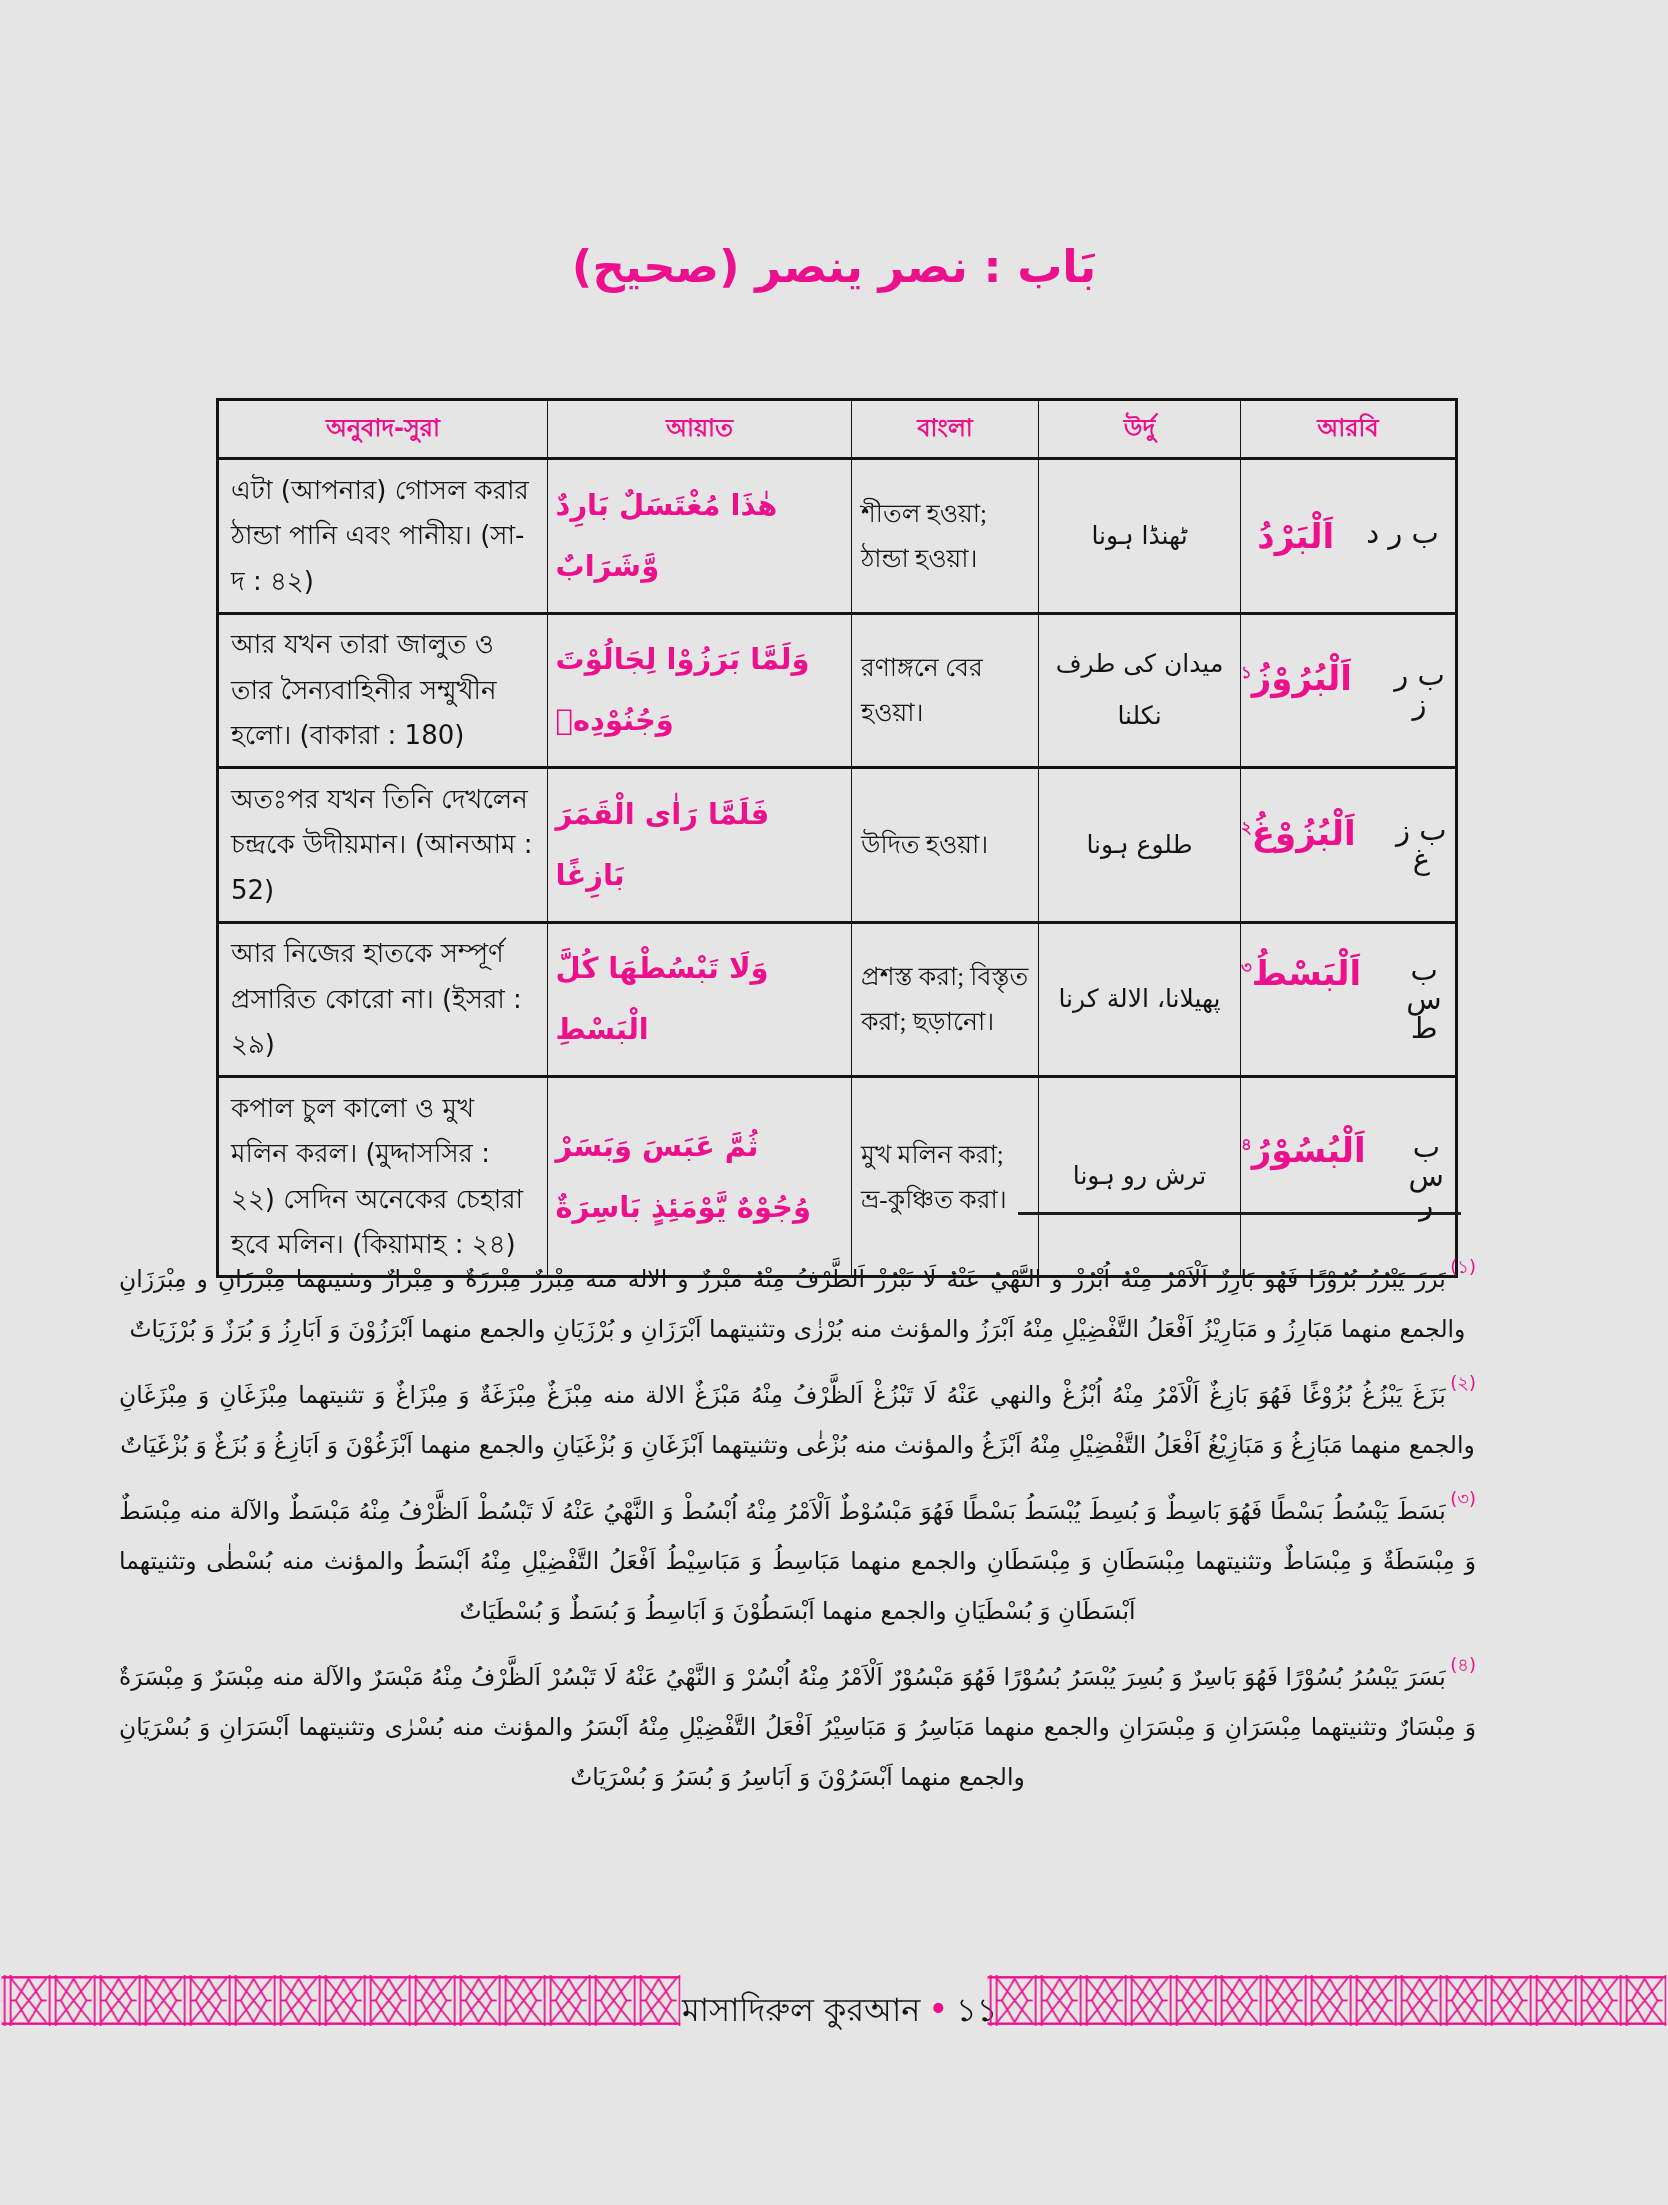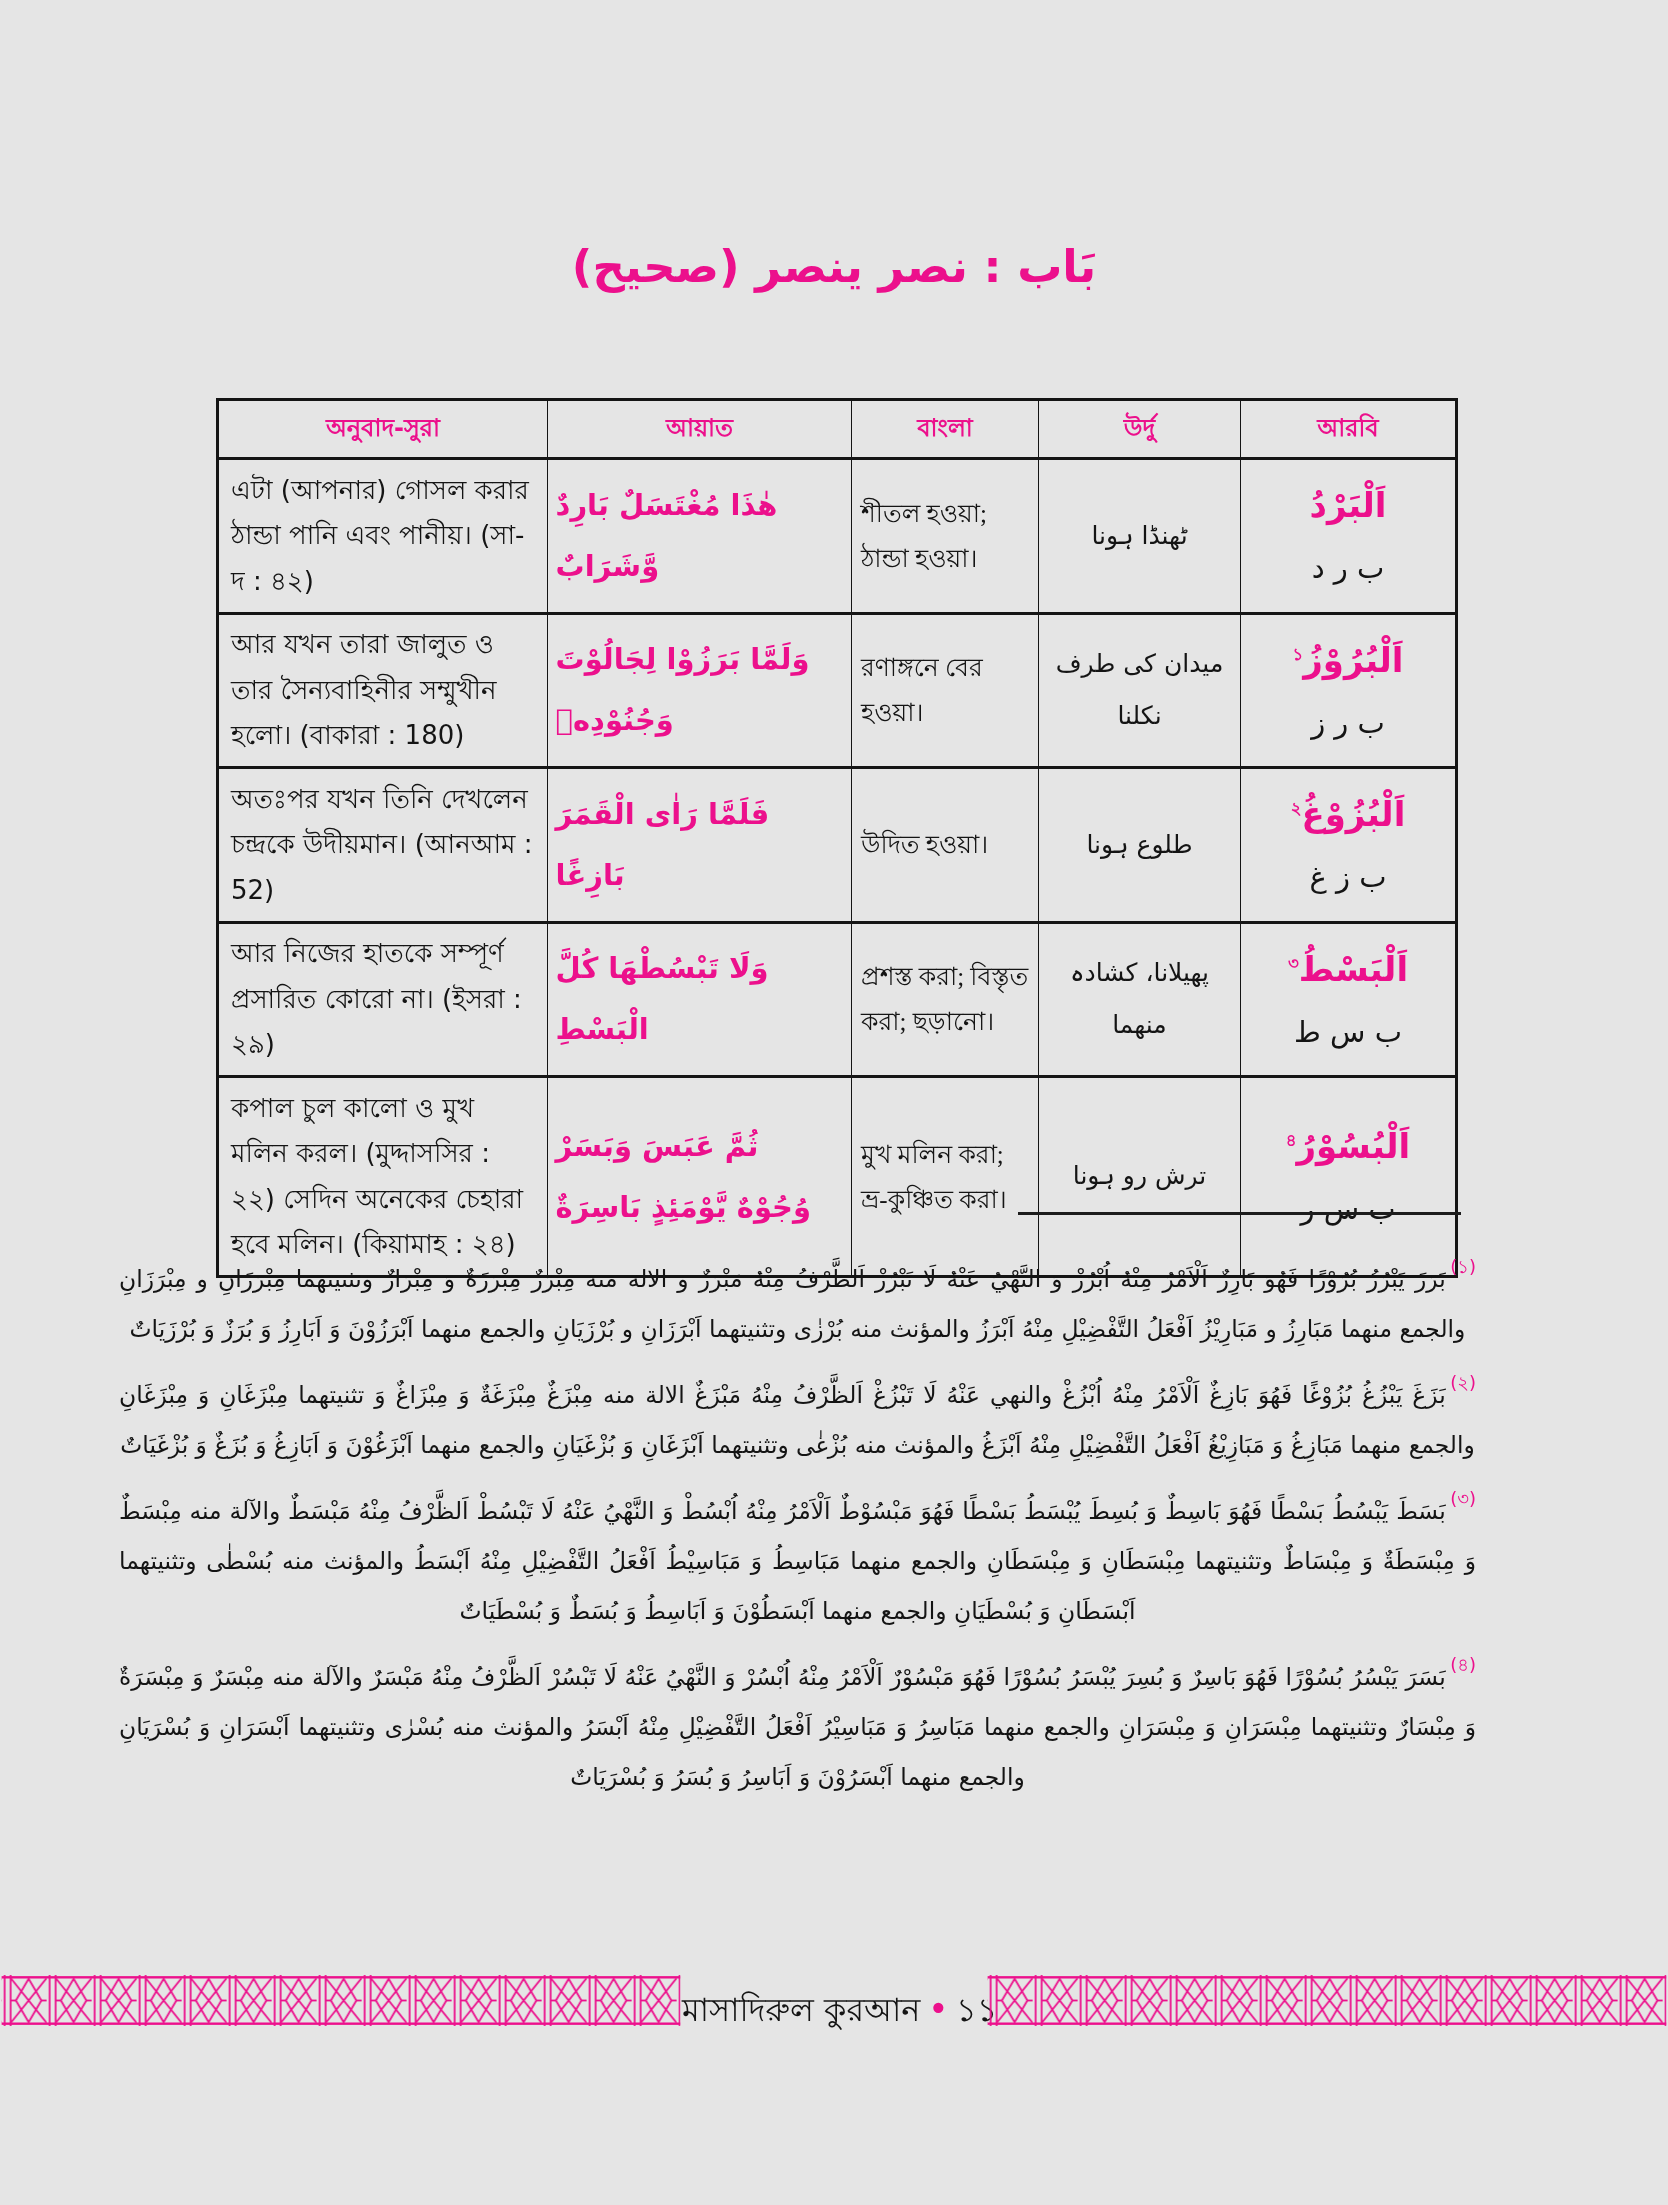--- a/index.html
+++ b/index.html
@@ -15,21 +15,21 @@
           vertical-align:middle;padding:4.5px 7.5px;overflow:hidden;}
   .vtable th{height:50px;color:var(--pink);font-size:24px;font-weight:bold;text-align:center;padding:3px;}
   .c-trans{width:330px}.c-ayat{width:304px}.c-bn{width:187px}.c-ur{width:202px}.c-ar{width:216px}
   tr.r1{height:145px}tr.r2{height:128px}tr.r3{height:128px}tr.r4{height:128px}tr.r5{height:193px}
   td.trans{font-size:26px;line-height:1.75;text-align:left;padding:7.5px 12px;}
   td.ayat{color:var(--pink);font-size:29px;font-weight:bold;text-align:left;direction:rtl;
           white-space:pre-line;line-height:2.1;}
   td.bn{font-size:25px;line-height:1.8;text-align:left;padding:22px 9px;font-family:Liberation Serif, serif;}
   td.ur{font-size:25px;text-align:center;direction:rtl;line-height:2.1;}
   td.ar{text-align:center;padding:0;}
-  .ar-stack{display:flex;flex-direction:column;justify-content:center;gap:32px;height:100%;}
+  .ar-stack{display:flex;flex-direction:row;justify-content:center;gap:32px;height:100%;}
   .ar-word{color:var(--pink);font-size:34px;font-weight:bold;direction:rtl;line-height:1;}
   .ar-word sup{font-size:16.6px;color:var(--pink);}
   .ar-root{font-size:29px;direction:rtl;letter-spacing:6px;line-height:1;}
   
   .fn-sep{position:absolute;top:1212px;left:1018px;width:443px;height:3px;background:#1c1c1c;}
   .footnotes{position:absolute;top:1242px;left:119px;width:1357px;direction:rtl;
              text-align:justify;text-align-last:center;}
   .fn{margin:0 0 4.5px 0;font-size:23.4px;line-height:50px;}
   .fn-marker{color:var(--pink);font-size:18px;padding-left:4.5px;vertical-align:13.6px;}
   
@@ -98,21 +98,21 @@
           <div class="ar-stack">
             <div class="ar-word"><span>اَلْبُزُوْغُ</span><sup>২</sup></div>
             <div class="ar-root">ب ز غ</div>
           </div>
         </td>
       </tr>
       <tr class="r4">
         <td class="trans">আর নিজের হাতকে সম্পূর্ণ প্রসারিত কোরো না। (ইসরা : ২৯)</td>
         <td class="ayat">وَلَا تَبْسُطْهَا كُلَّ الْبَسْطِ</td>
         <td class="bn">প্রশস্ত করা; বিস্তৃত করা; ছড়ানো।</td>
-        <td class="ur">پھیلانا، کشادہ منهما</td>
+        <td class="ur">پھیلانا، الالة کرنا</td>
         <td class="ar">
           <div class="ar-stack">
             <div class="ar-word"><span>اَلْبَسْطُ</span><sup>৩</sup></div>
             <div class="ar-root">ب س ط</div>
           </div>
         </td>
       </tr>
       <tr class="r5">
         <td class="trans">কপাল চুল কালো ও মুখ মলিন করল। (মুদ্দাসসির : ২২) সেদিন অনেকের চেহারা হবে মলিন। (কিয়ামাহ : ২৪)</td>
         <td class="ayat">ثُمَّ عَبَسَ وَبَسَرْ

